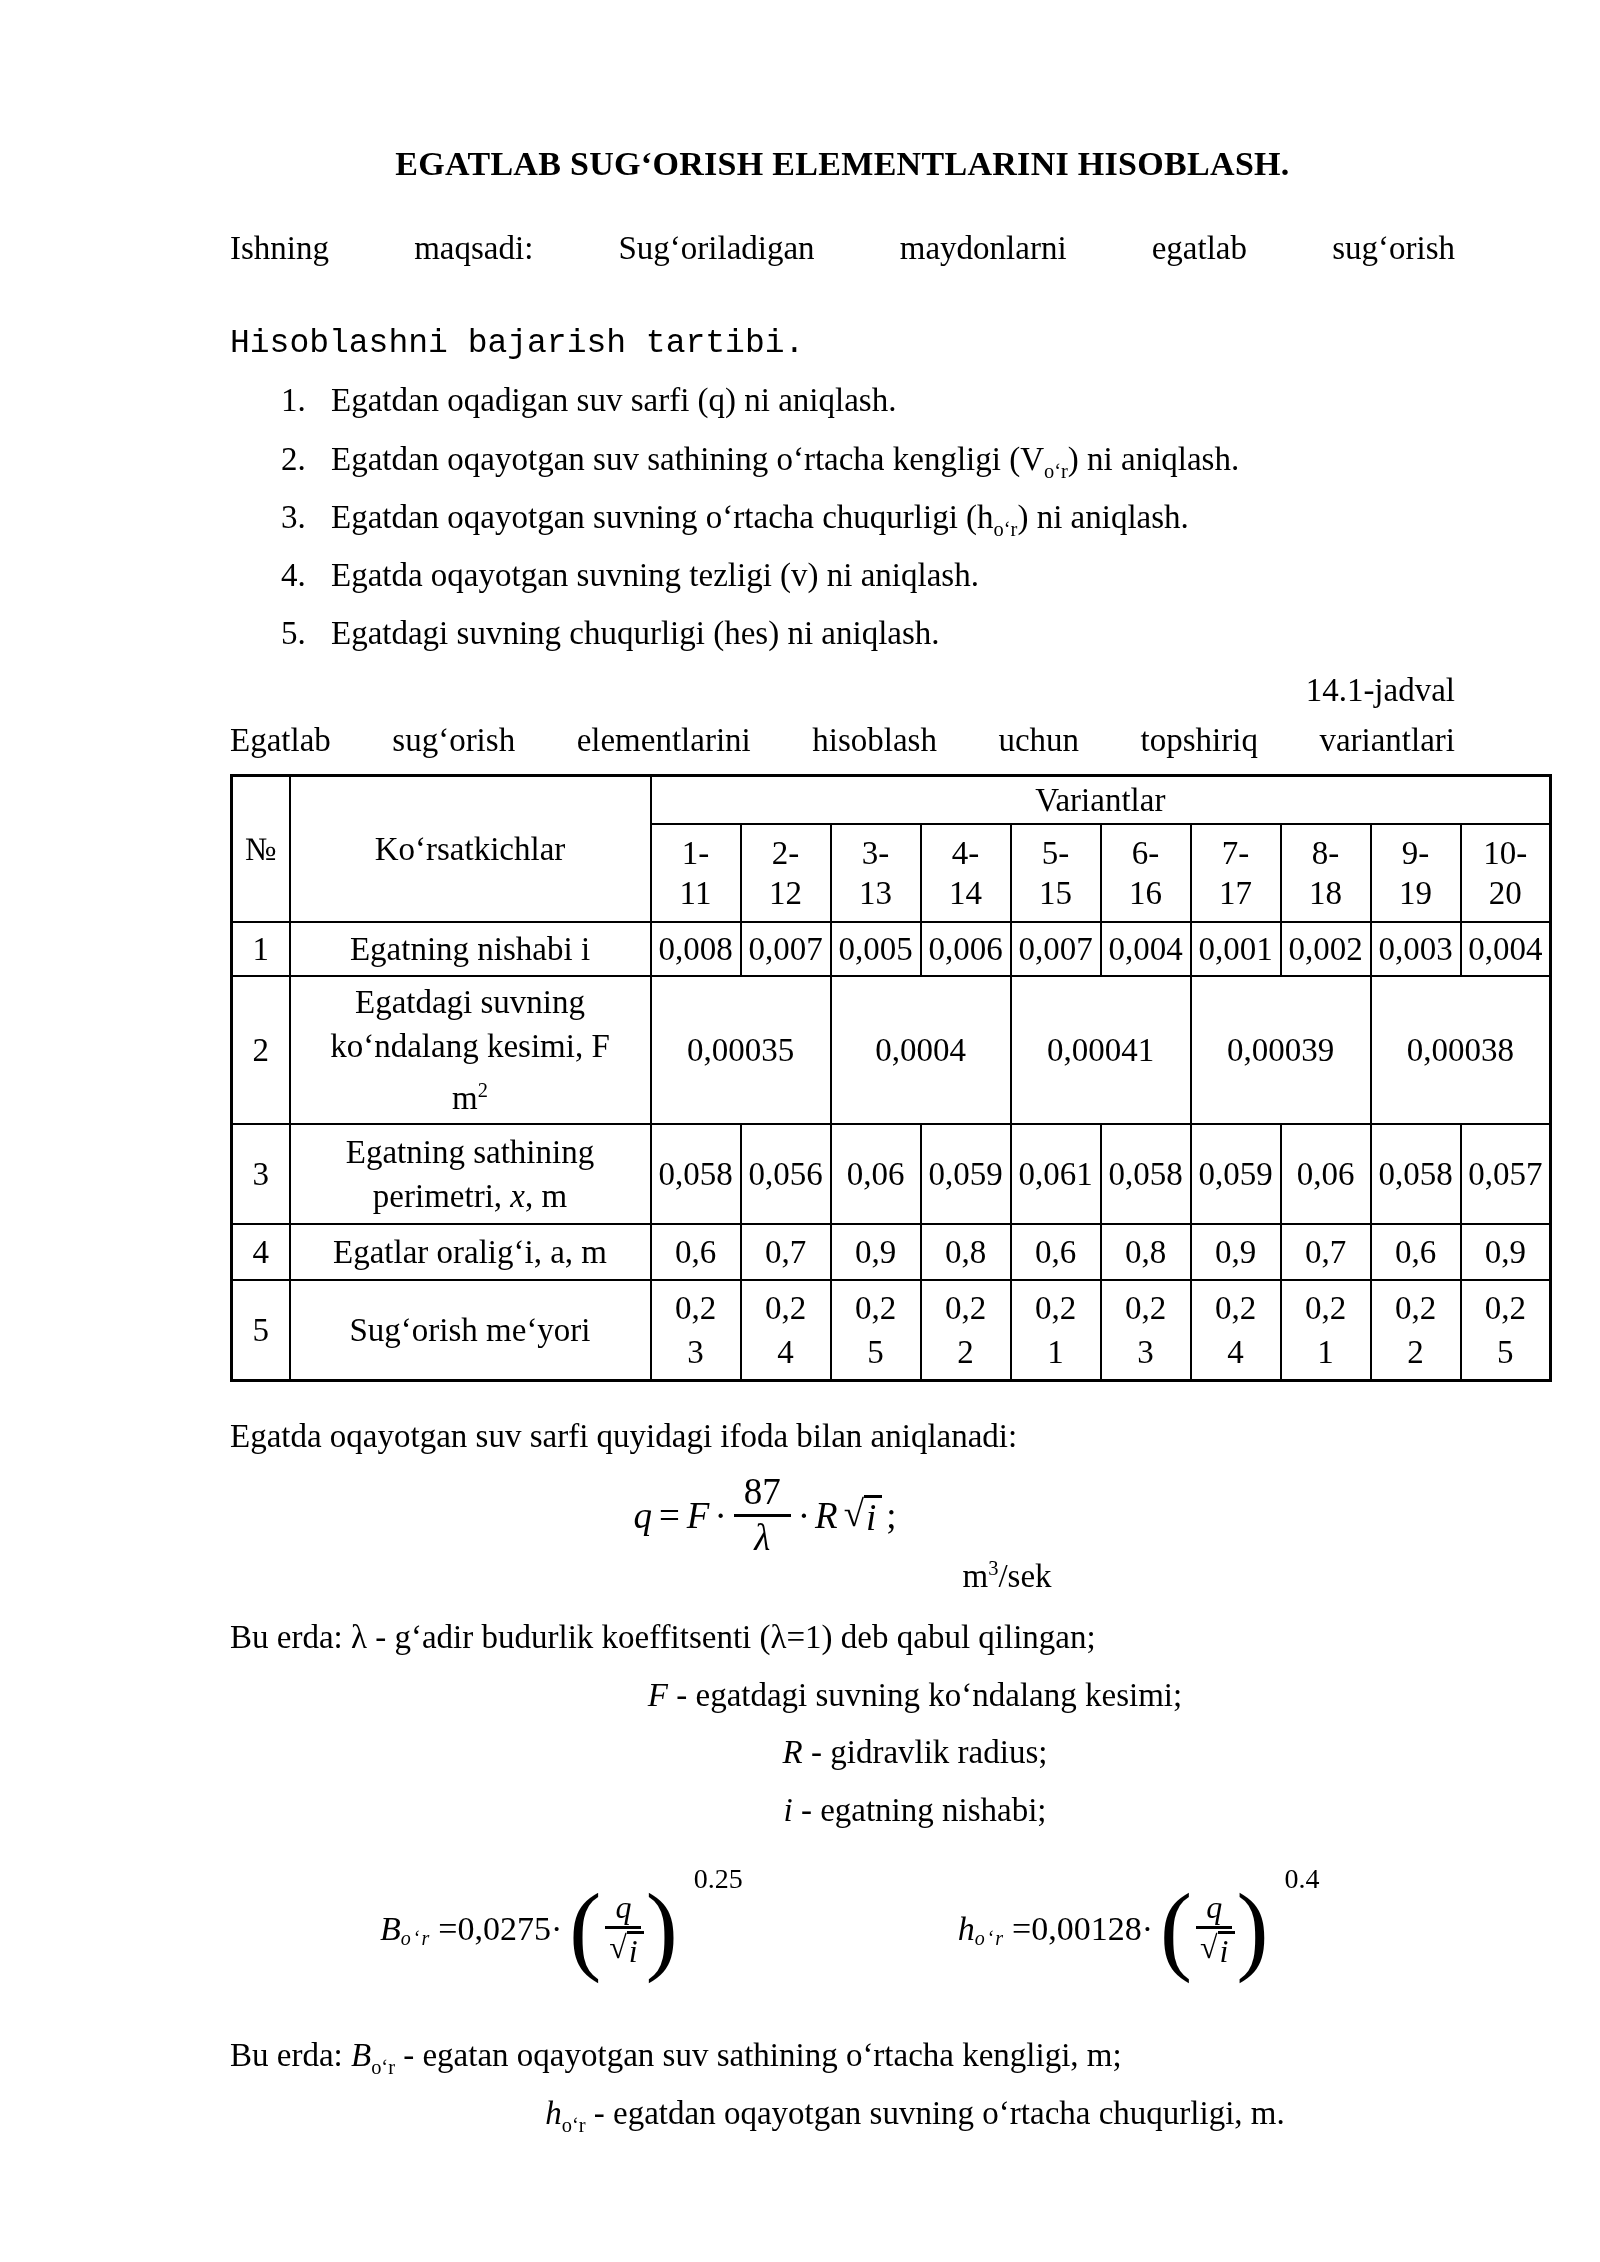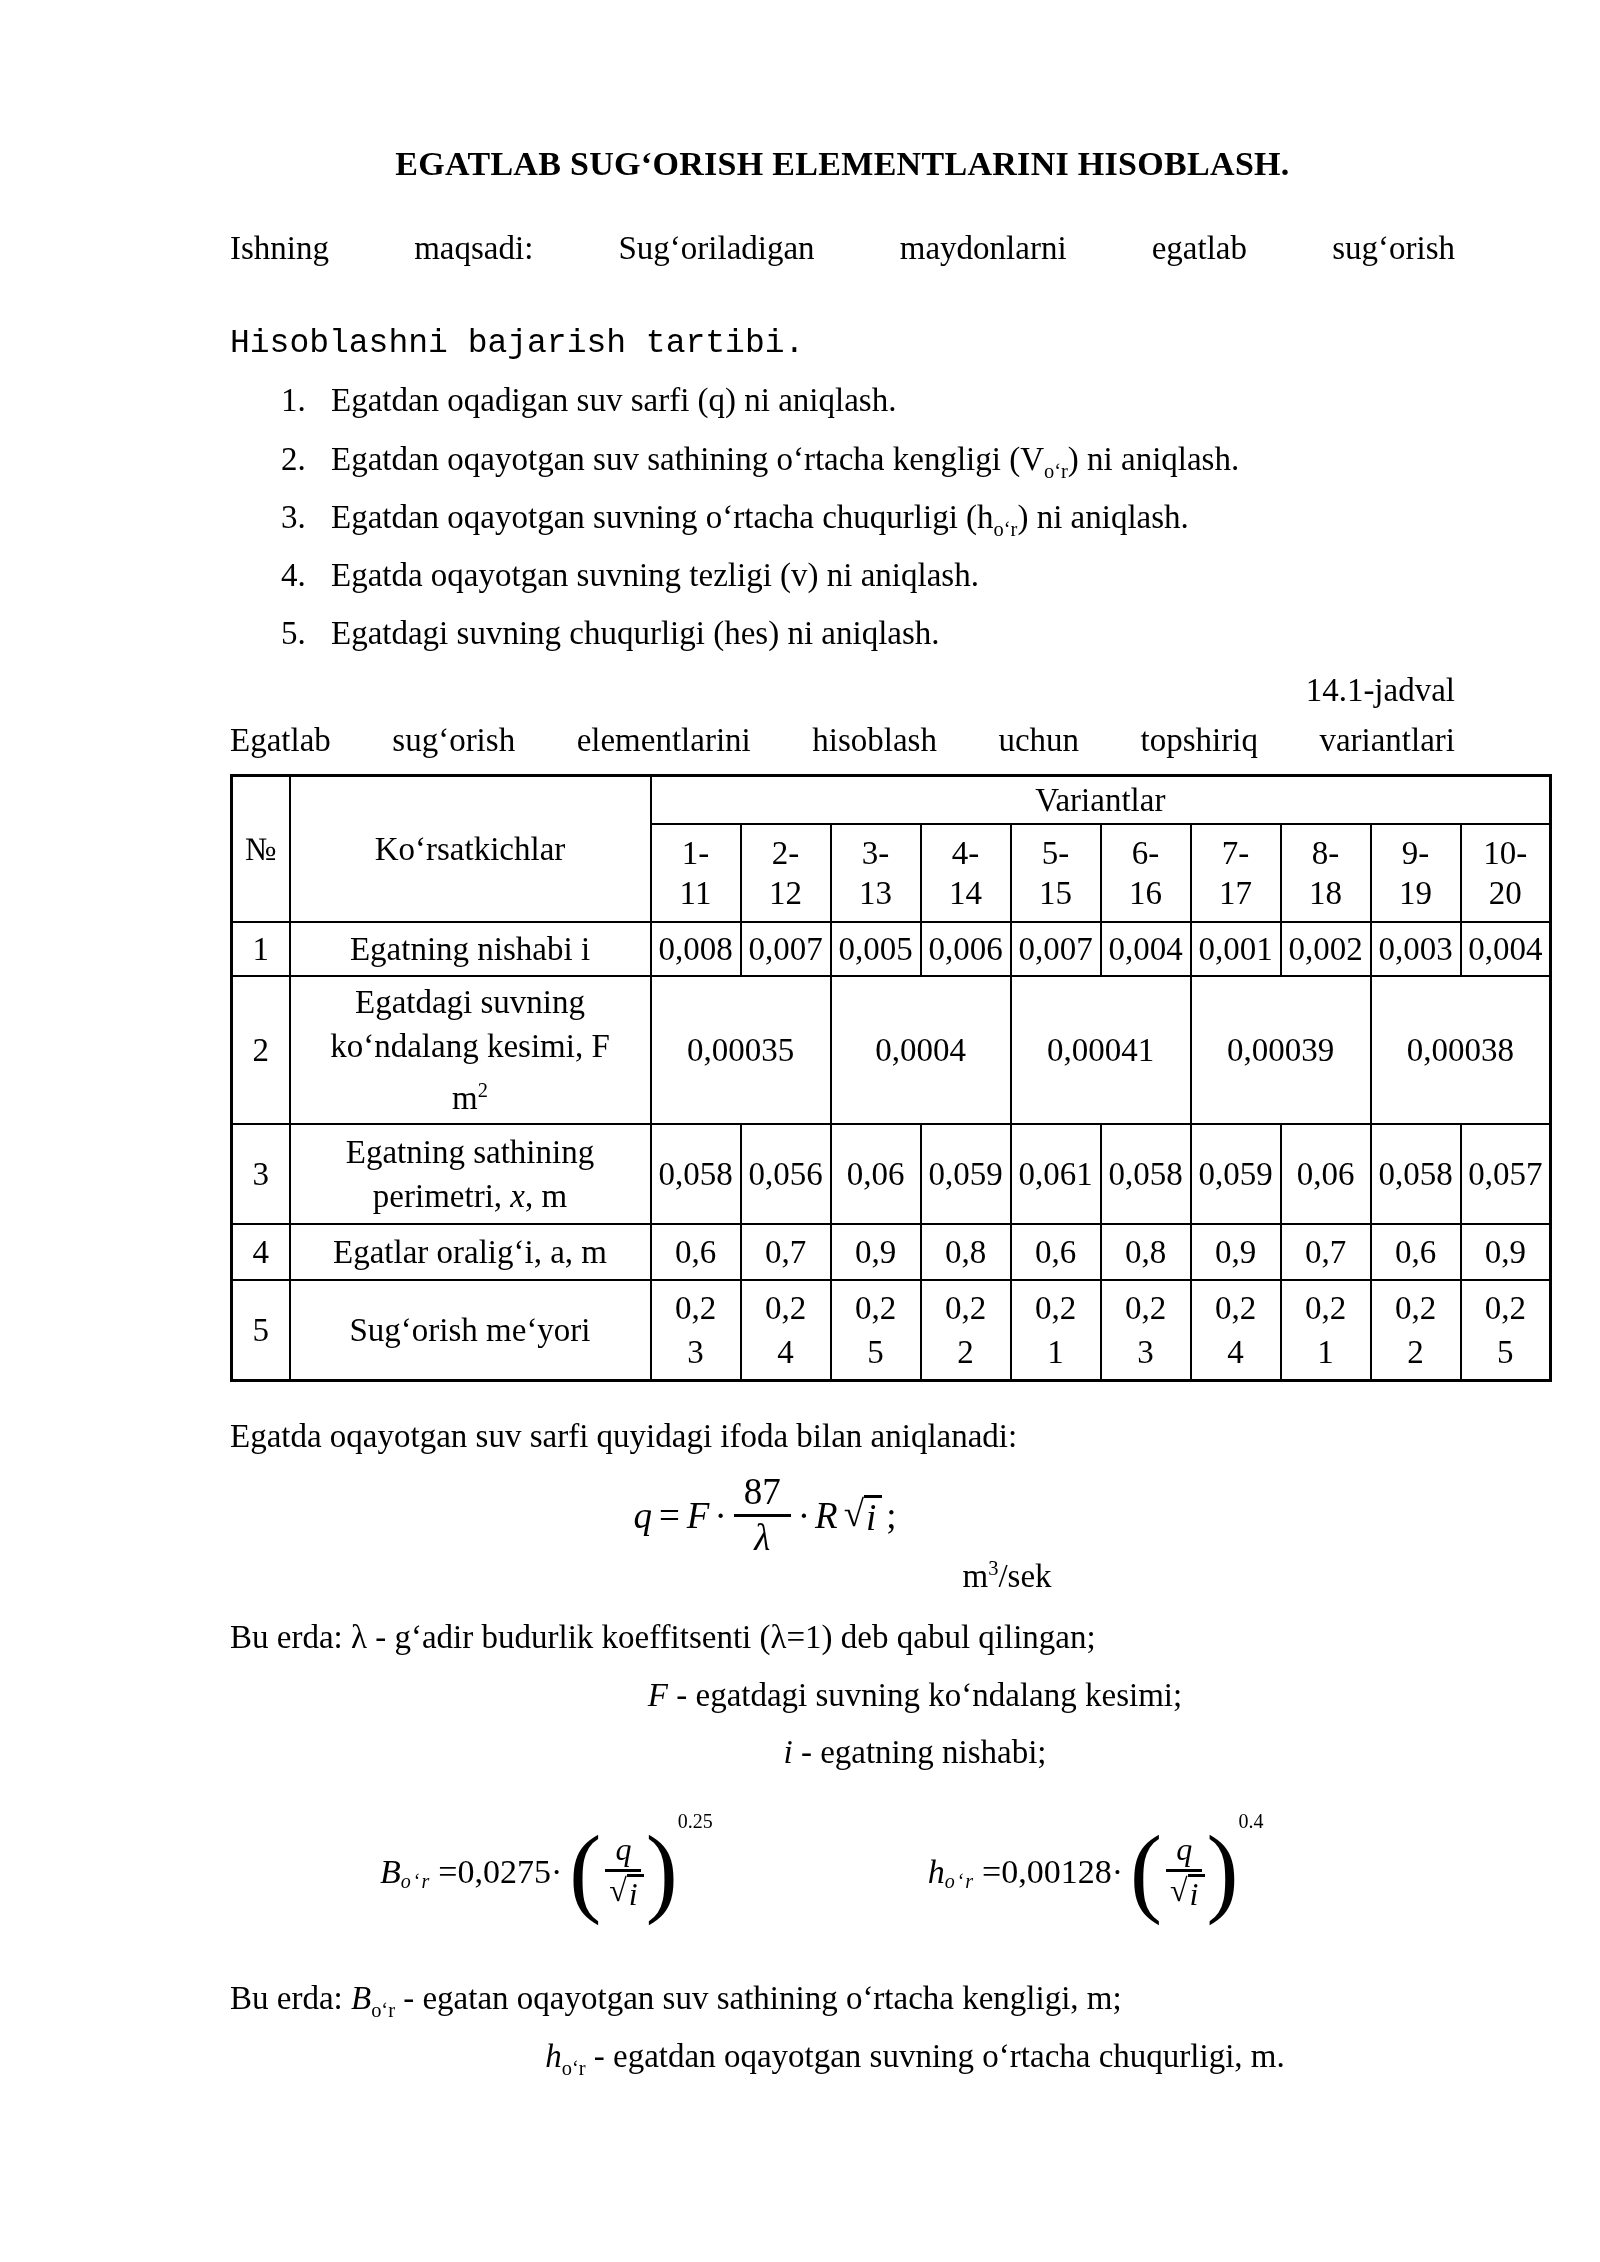--- a/index.html
+++ b/index.html
@@ -60,21 +60,21 @@
   .where-first { margin-top:14px; }
   .indent { margin-left:145px;text-align:center; }
 
   .bh-row { display:flex; align-items:center; margin-top:10px; height:160px; }
   .bh1 { margin-left:150px; }
   .bh2 { margin-left:215px; }
   .f-bh { font-size:34px; }
   .f-bh .frac { font-size:32px; }
   .paren { font-style:normal; font-size:96px; font-weight:300; line-height:0.9;
            transform:scaleY(1.03); }
-  .exp { font-style:normal; font-size:20px; position:relative; top:-50px; margin-left:0px; }
+  .exp { font-style:normal; font-size:28px; position:relative; top:-50px; margin-left:16px; }
   .fsub { font-size:20px; font-style:italic; position:relative; top:10px; letter-spacing:2px; }
 
   .footer-b { margin-top:18px;font-family:Liberation Serif, serif; }
 </style>
 </head>
 <body>
 
 <div class="page">
   <div class="content">
 
@@ -303,20 +303,21 @@
             <span class="rad-sign">√</span>
             <span class="rad-arg">i</span>
           </span>
         <span class="semi">;</span>
       </span>
       <span class="unit"><span>m</span><sup>3</sup><span>/sek</span></span>
     </div>
 
     <div class="where-line where-first">Bu erda: λ - gʻadir budurlik koeffitsenti (λ=1) deb qabul qilingan;</div>
     <div class="where-line indent"><i>F</i><span> - egatdagi suvning koʻndalang kesimi;</span></div>
+    <div class="where-line indent"><i>R</i><span> - gidravlik radius;</span></div>
     <div class="where-line indent"><i>i</i><span> - egatning nishabi;</span></div>
 
     <div class="bh-row">
       <span class="formula f-bh bh1">
         <i>B</i>
           <span class="fsub">oʻr</span>
         <span class="op">=0,0275·</span>
         <span class="paren">(</span>
         <span class="frac">
           <span class="num">q</span>

